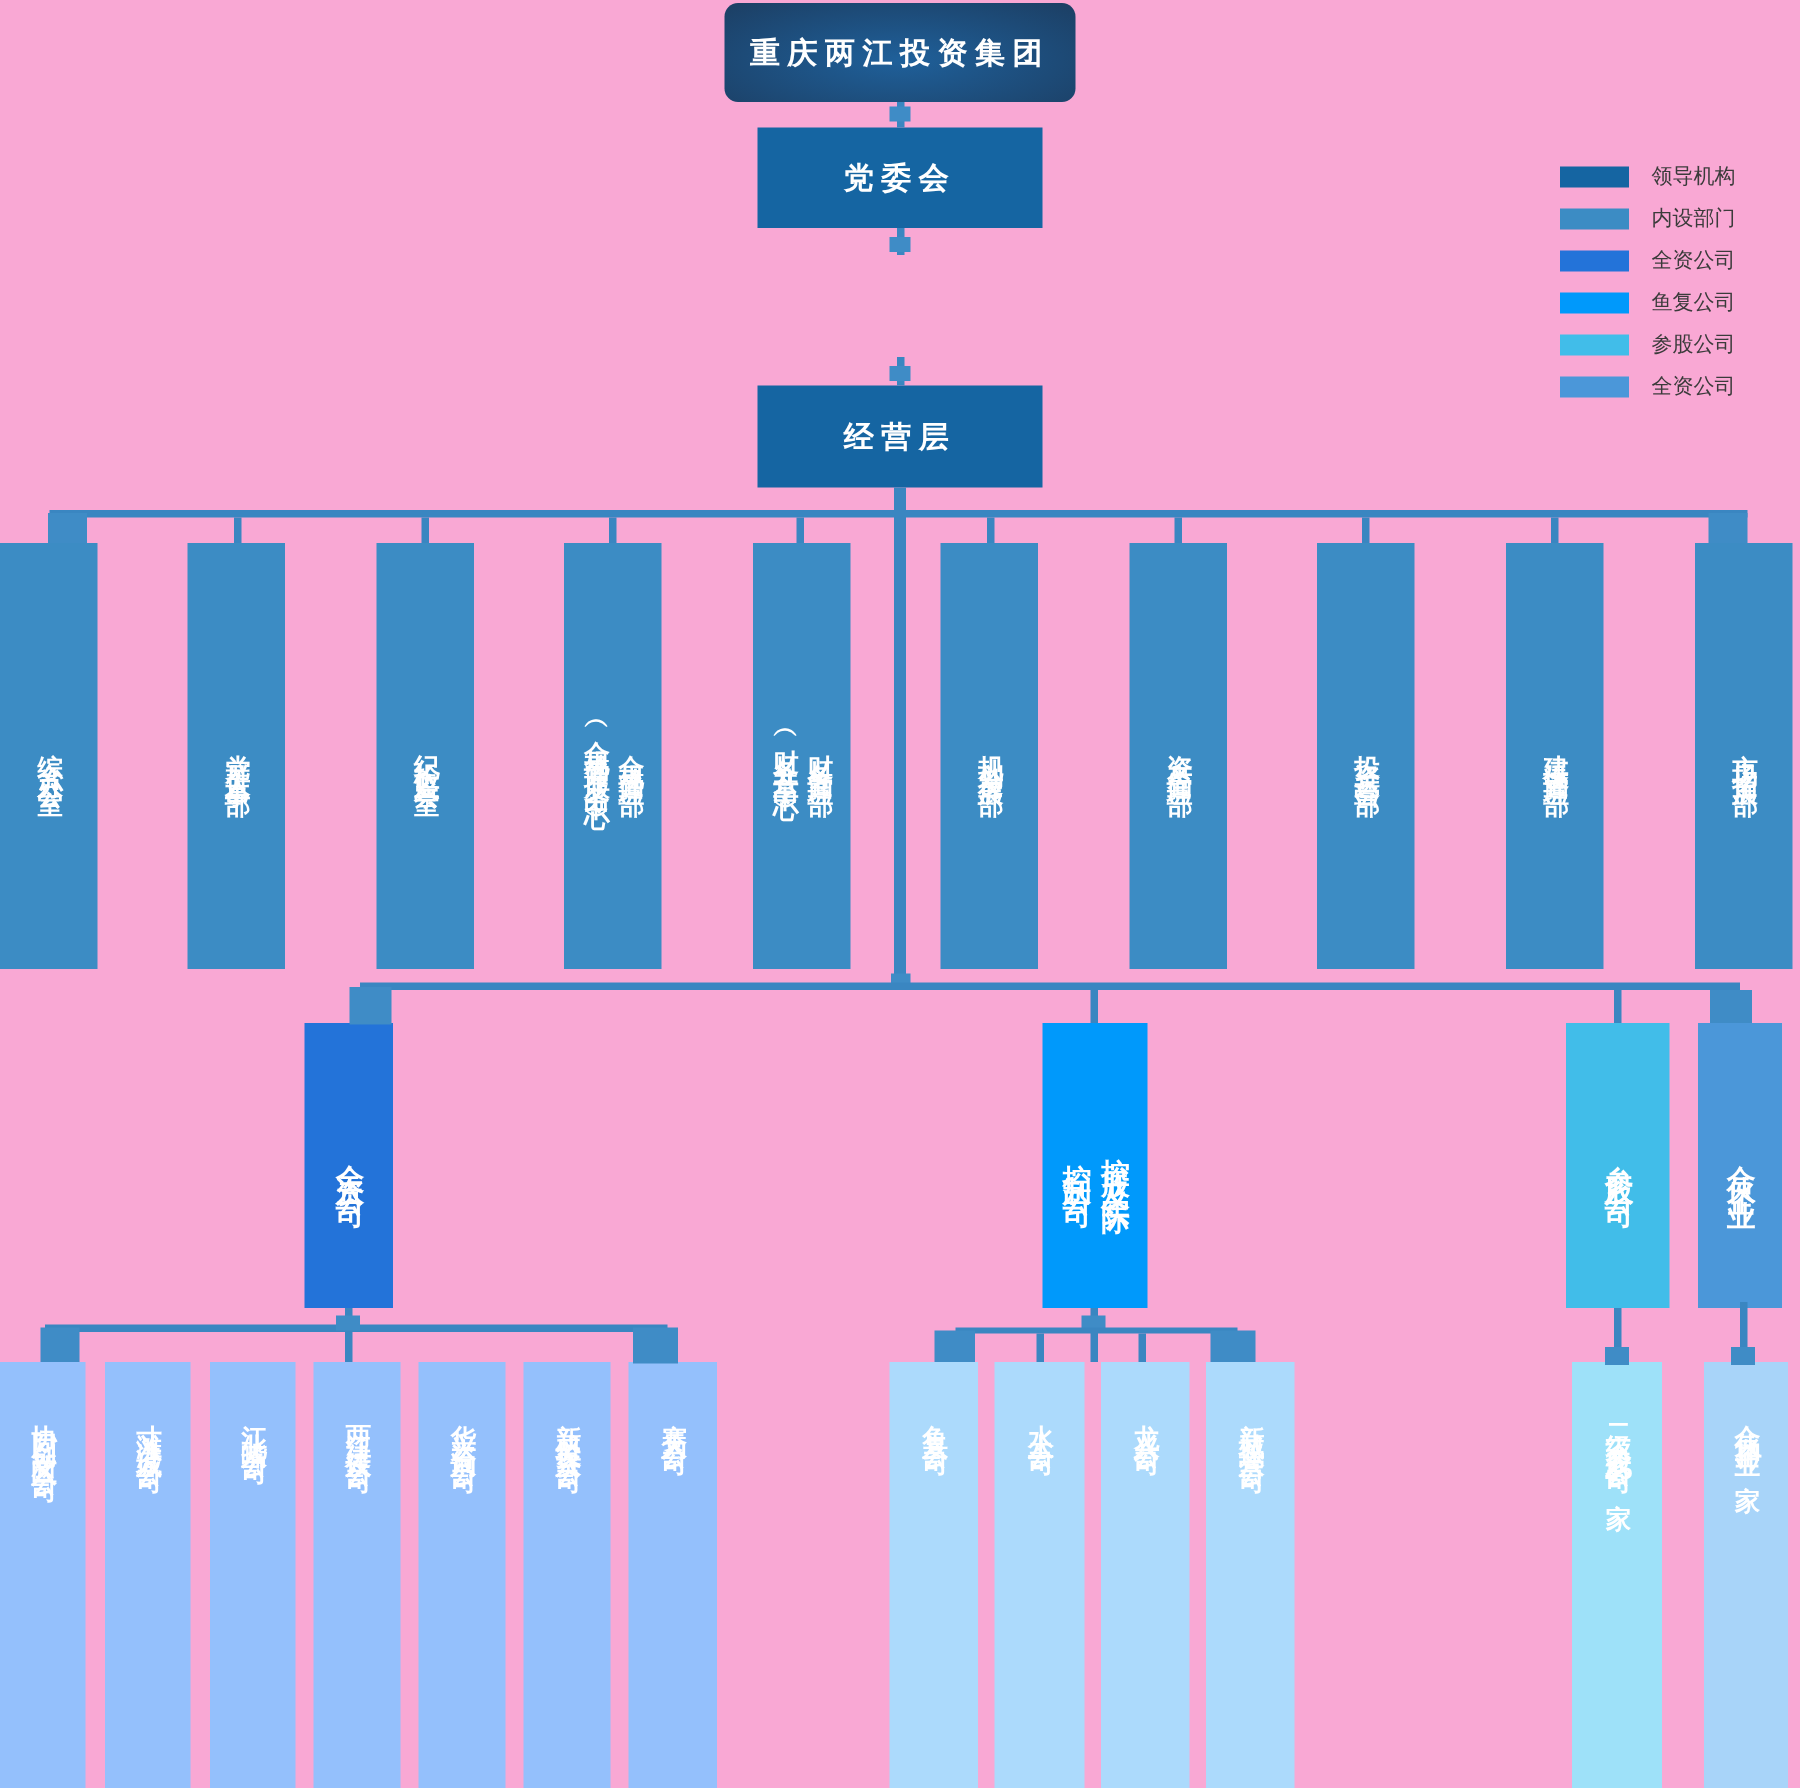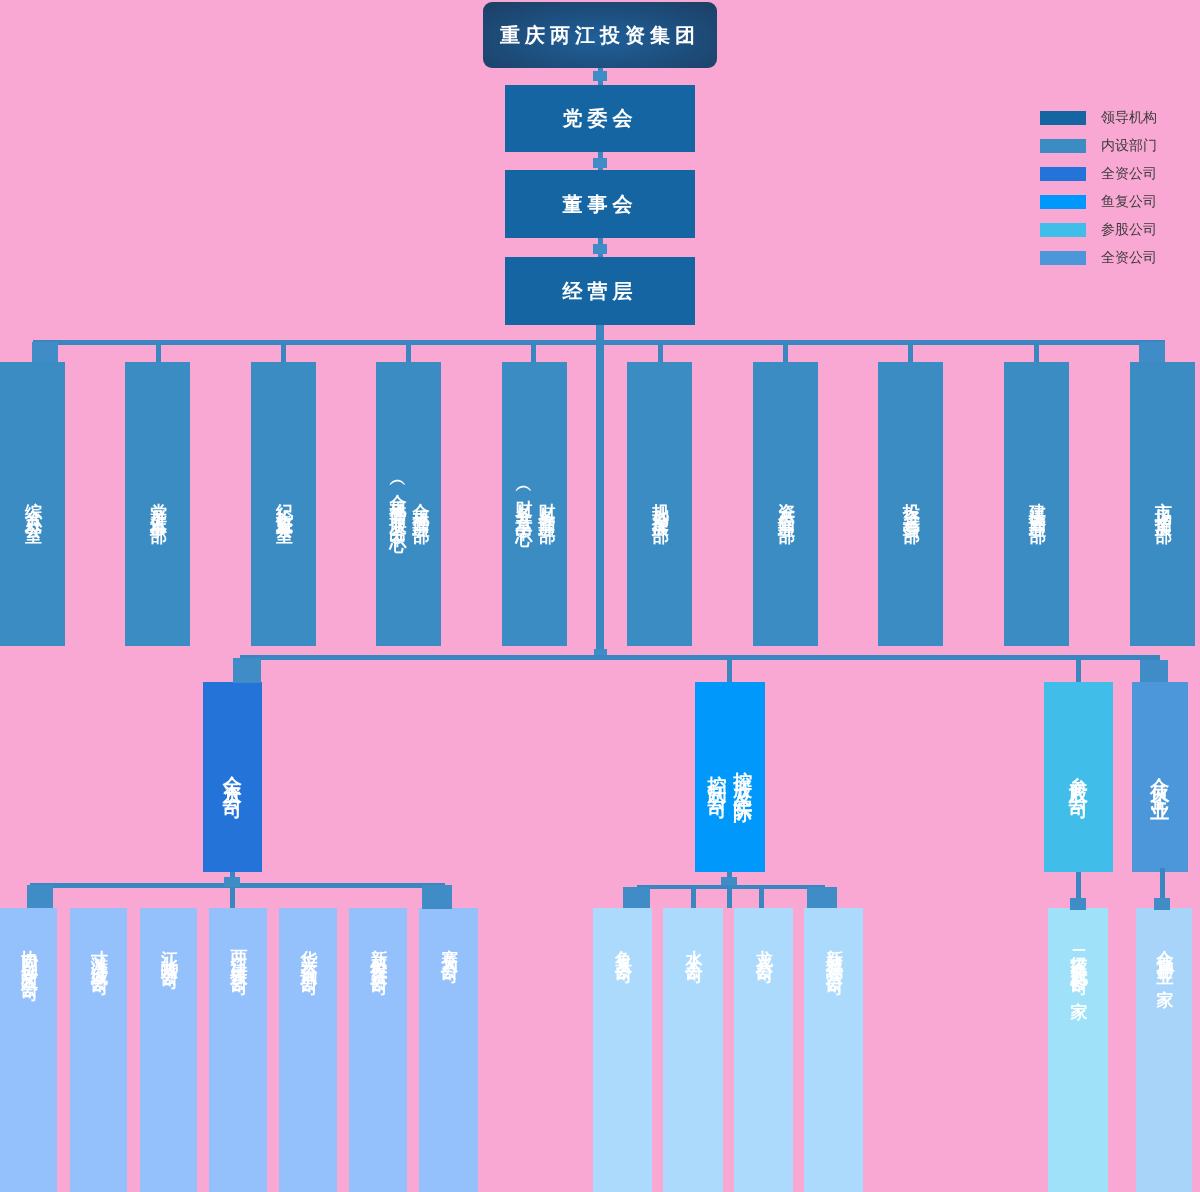--- a/index.html
+++ b/index.html
@@ -37,23 +37,20 @@
 <body>
 
 <div id="stage">
 
   <div class="box root" style="left:483px;top:2px;width:234px;height:66px;">
     <span>重庆两江投资集团</span>
   </div>
   <div class="box gov" style="left:505px;top:85px;width:190px;height:67px;align-items:center;">
     <span>党委会</span>
   </div>
-  <div class="box gov" style="left:505px;top:170px;width:190px;height:68px;">
-    <span>董事会</span>
-  </div>
   <div class="box gov" style="left:505px;top:257px;width:190px;height:68px;">
     <span>经营层</span>
   </div>
 
   <div class="legend">
     <div class="lrow">
       <span class="lswatch" style="background: rgb(21, 101, 162);"></span>
       <span class="llabel">领导机构</span>
     </div>
     <div class="lrow">

